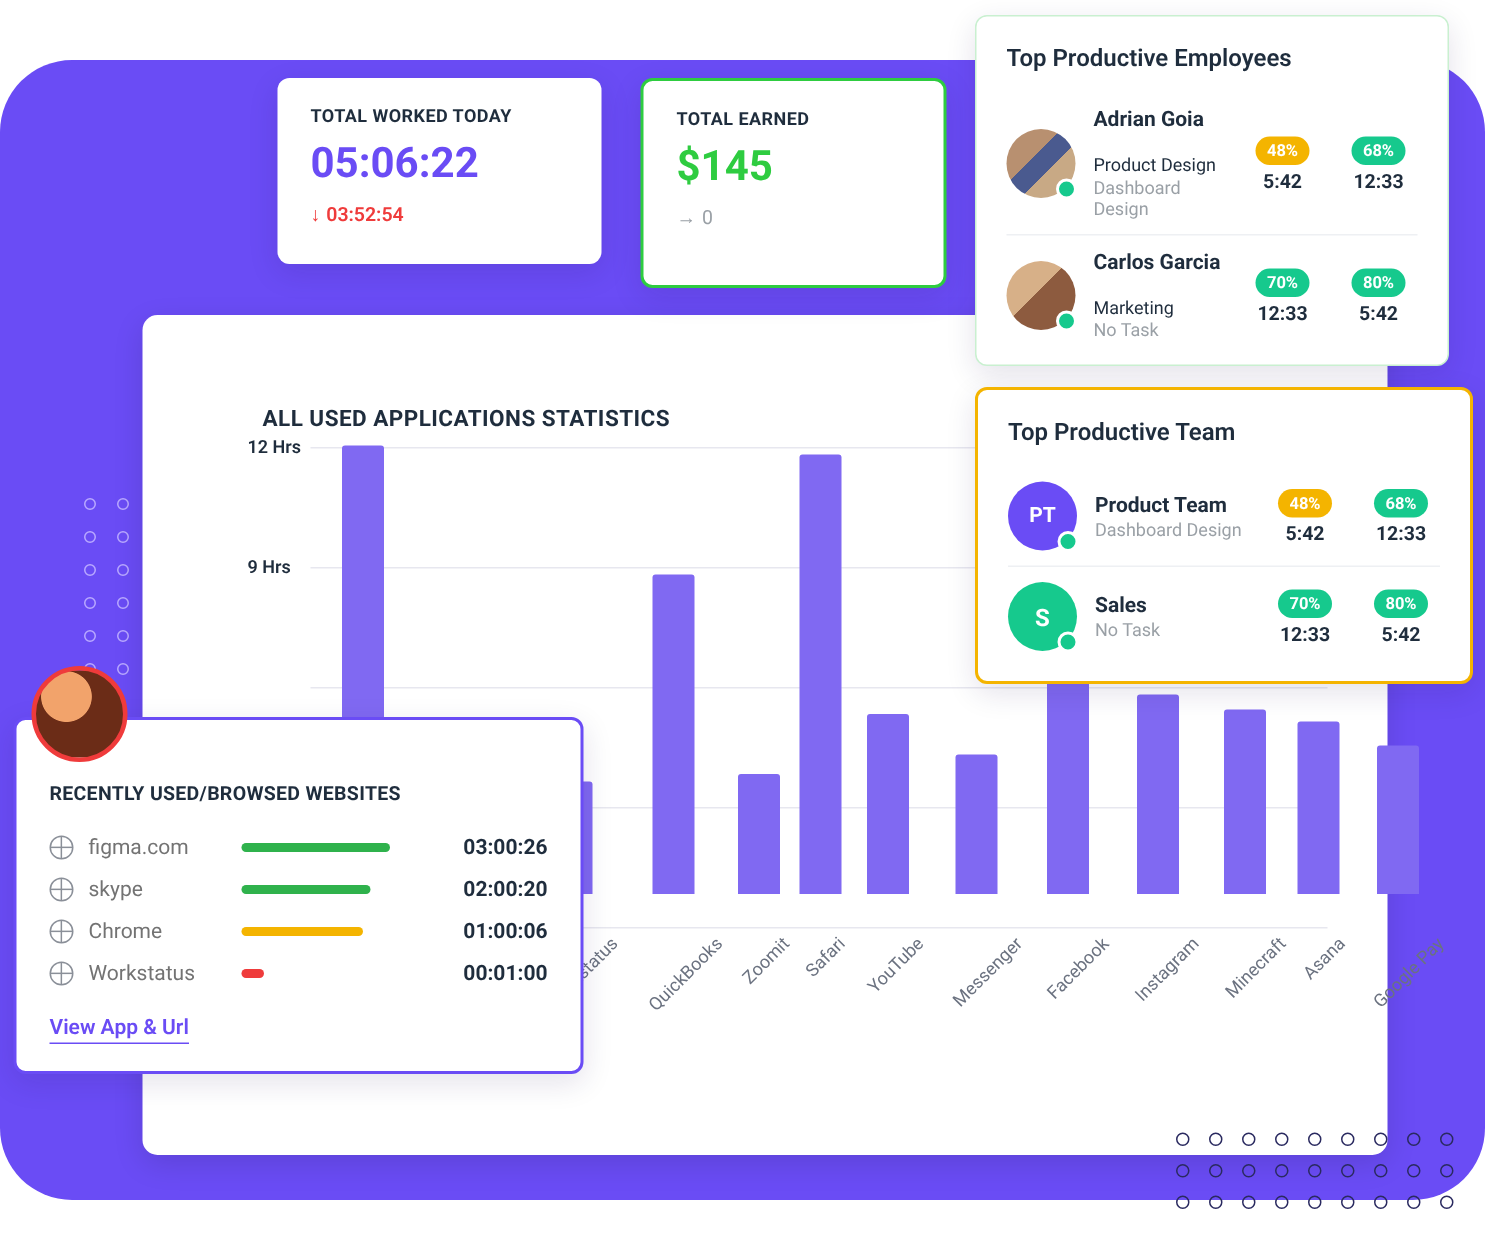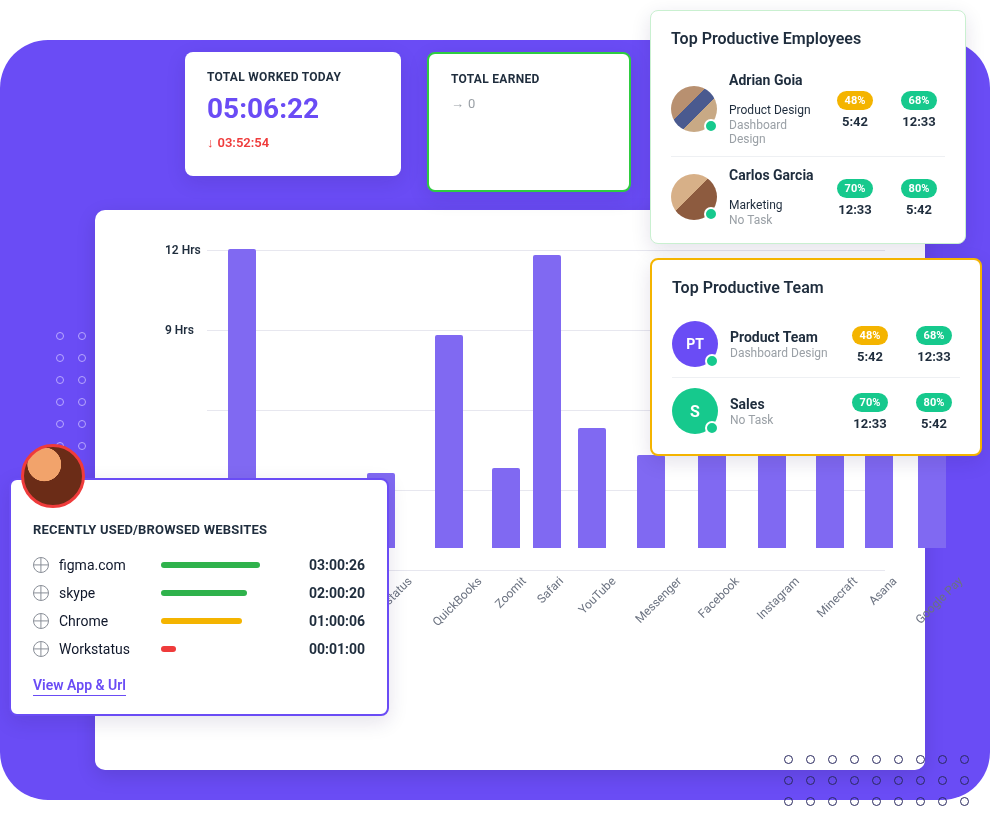--- a/index.html
+++ b/index.html
@@ -76,21 +76,21 @@
   .ptime { font-size:13px; font-weight:700; color:#1f2d3d; margin-top:4px; }
 
   
   .panel-recent { left:9px; top:478px; width:380px; border:2px solid #6a4cf5; padding:42px 22px 18px 22px; z-index:5; }
   .panel-recent .avatar2 { position:absolute; left:10px; top:-36px; width:64px; height:64px; border-radius:50%; background: radial-gradient(circle at 35% 30%, #f2a36b 0 30%, #6b2c17 31% 100%); border:3px solid #ef3b3b; }
   .panel-recent h3 { font-size:13px; font-weight:700; color:#1f2d3d; letter-spacing:0.2px; margin-bottom:14px; }
   .rrow { display:flex; align-items:center; gap:10px; padding:6px 0; }
   .globe { width:16px; height:16px; border:1.5px solid #8a8f98; border-radius:50%; position:relative; flex:0 0 16px; }
   .globe::before { content:""; position:absolute; left:50%; top:0; bottom:0; width:1.2px; background:#8a8f98; transform:translateX(-50%); }
   .globe::after { content:""; position:absolute; top:50%; left:0; right:0; height:1.2px; background:#8a8f98; transform:translateY(-50%); }
-  .rsite { font-size:14px; color:#0f172a; flex:0 0 92px; }
+  .rsite { font-size:14px; color:#737373; flex:0 0 92px; }
   .rbar-wrap { flex:1; }
   .rbar { height:6px; border-radius:4px; }
   .rbar.g { background:#2fb24c; }
   .rbar.y { background:#f4b400; }
   .rbar.r { background:#ef3b3b; }
   .rtime { font-size:14px; font-weight:700; color:#1f2d3d; flex:0 0 84px; text-align:right; }
   .view-link { display:inline-block; margin-top:14px; color:#6a4cf5; font-weight:600; font-size:14px; border-bottom:1px solid #6a4cf5; padding-bottom:2px; cursor:pointer; }
 
   
   .dots { position:absolute; display:grid; gap:12px; z-index:6; }
@@ -116,20 +116,21 @@
     <span></span>
     <span></span>
     <span></span>
     <span></span>
     <span></span>
     <span></span>
     <span></span>
   </div>
 
 <div class="main-panel">
+  <div class="chart-title">ALL USED APPLICATIONS STATISTICS</div>
   <div class="chart-wrap">
     <div id="chart-grid">
         <div class="grid-line" style="top: 0px;"></div>
         <div class="ylabel" style="top: 0px;">12 Hrs</div>
         <div class="grid-line" style="top: 80px;"></div>
         <div class="ylabel" style="top: 80px;">9 Hrs</div>
         <div class="grid-line" style="top: 160px;"></div>
         <div class="grid-line" style="top: 240px;"></div>
         <div class="grid-line" style="top: 320px;"></div>
       </div>
@@ -198,20 +199,21 @@
   <div class="label">TOTAL WORKED TODAY</div>
   <div class="value">05:06:22</div>
   <div class="delta">
     <span>↓</span>
     <span>03:52:54</span>
   </div>
 </div>
 
 <div class="card stat-card stat-earned">
   <div class="label">TOTAL EARNED</div>
+  <div class="value">$145</div>
   <div class="delta">
     <span>→</span>
     <span>0</span>
   </div>
 </div>
 
 <div class="card panel-emp">
   <div class="panel-title">Top Productive Employees</div>
   <div id="emp-rows">
       <div class="prow">

